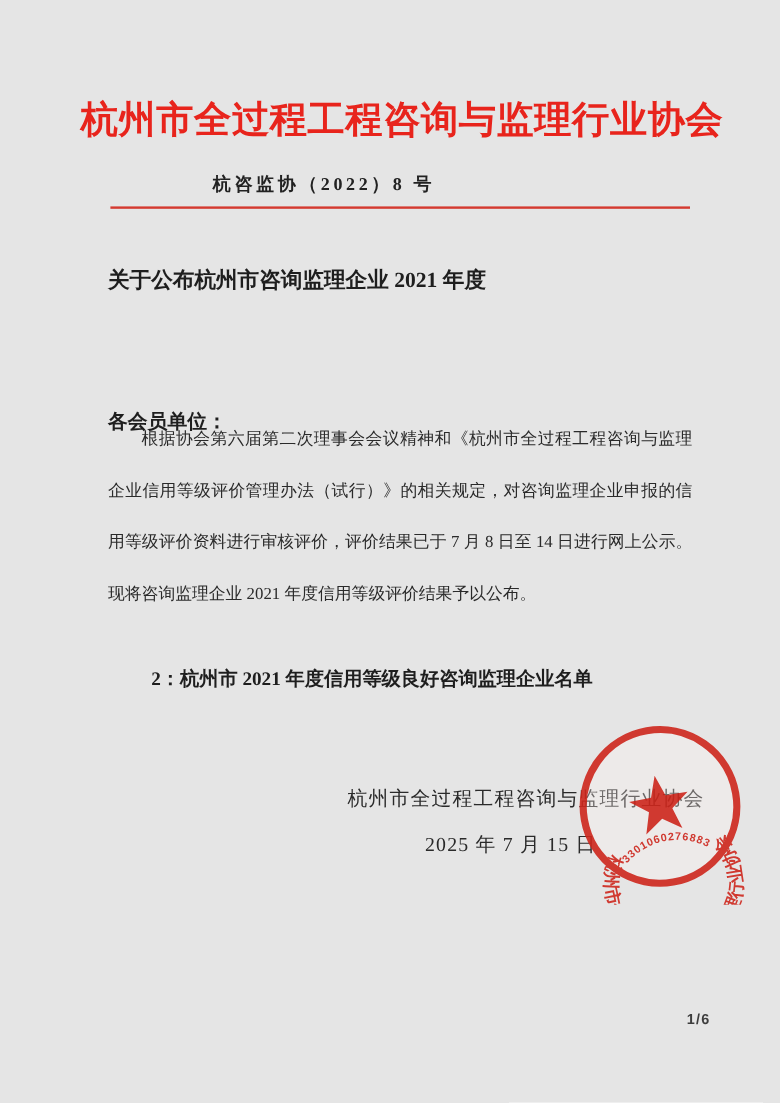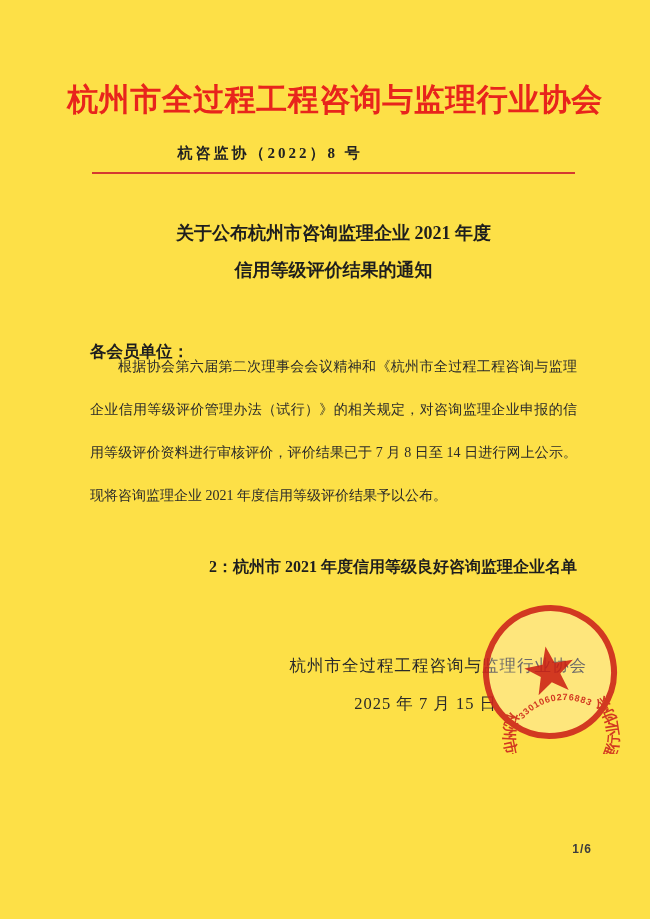--- a/index.html
+++ b/index.html
@@ -1,55 +1,55 @@
 <!DOCTYPE html>
 <html><head>
 <meta charset="utf-8">
 <style>
   html,body { margin:0; padding:0; background:#ffffff; }
   .page {
     position:relative; width:650px; height:919px; margin:0 auto;
-    background:#fde047; overflow:hidden;
+    background:#e5e5e5; overflow:hidden;
     font-family:"Liberation Serif", serif; color:#262626;
   }
   .org-title {
     position:absolute; top:82px; left:40px; width:590px;
     text-align:center;
     font-family:"Liberation Sans", sans-serif;
     font-weight:bold; font-size:31px; line-height:36px;
     color:#e8241c; letter-spacing:0.5px; white-space:nowrap;
   }
   .doc-number {
     position:absolute; top:144px; left:0; width:540px;
     text-align:center; font-size:15px; font-weight:bold;
     letter-spacing:3px; color:#222;
   }
   .red-rule {
     position:absolute; top:172px; left:92px; width:483px; height:2px;
     background:#d43a30;
   }
   .doc-title {
     position:absolute; top:215px; left:90px; width:487px;
-    text-align:center; font-size:18px; font-weight:bold;
+    text-align:left; font-size:18px; font-weight:bold;
     line-height:37px; color:#1e1e1e;
   }
   .greeting {
     position:absolute; top:320px; left:90px;
     font-size:16.5px; font-weight:bold; color:#1e1e1e;margin-top:21px;
   }
   .paragraph {
     position:absolute; top:345px; left:90px; width:487px;
     font-size:14px; line-height:43px; text-align:justify;
     text-indent:2em; color:#2a2a2a; margin:0;
   }
   .attachments {
     position:absolute; top:549px; left:90px; width:487px;
     font-size:16px; font-weight:bold; line-height:35px; color:#1e1e1e;
   }
-  .attachment-line2 { padding-left:36px;text-align:right; }
+  .attachment-line2 { padding-left:36px; }
   .signature-org {
     position:absolute; top:655px; left:90px; width:497px;
     text-align:right; font-size:16.5px; letter-spacing:1px; color:#2a2a2a;
     white-space:nowrap;
   }
   .signature-date {
     position:absolute; top:693px; left:90px; width:407px;
     text-align:right; font-size:16.5px; letter-spacing:1px; color:#2a2a2a;
   }
   .seal {
@@ -68,21 +68,20 @@
 <div class="page">
 
   <div class="org-title">杭州市全过程工程咨询与监理行业协会</div>
 
   <div class="doc-number">杭咨监协（2022）8 号</div>
 
   <div class="red-rule"></div>
 
   <div class="doc-title">
     <div>关于公布杭州市咨询监理企业 2021 年度</div>
-    <div>信用等级评价结果的通知</div>
   </div>
 
   <div class="greeting">各会员单位：</div>
 
   <p class="paragraph">根据协会第六届第二次理事会会议精神和《杭州市全过程工程咨询与监理企业信用等级评价管理办法（试行）》的相关规定，对咨询监理企业申报的信用等级评价资料进行审核评价，评价结果已于 7 月 8 日至 14 日进行网上公示。现将咨询监理企业 2021 年度信用等级评价结果予以公布。</p>
 
   <div class="attachments">
     <div class="attachment-line2">2：杭州市 2021 年度信用等级良好咨询监理企业名单</div>
   </div>
 

